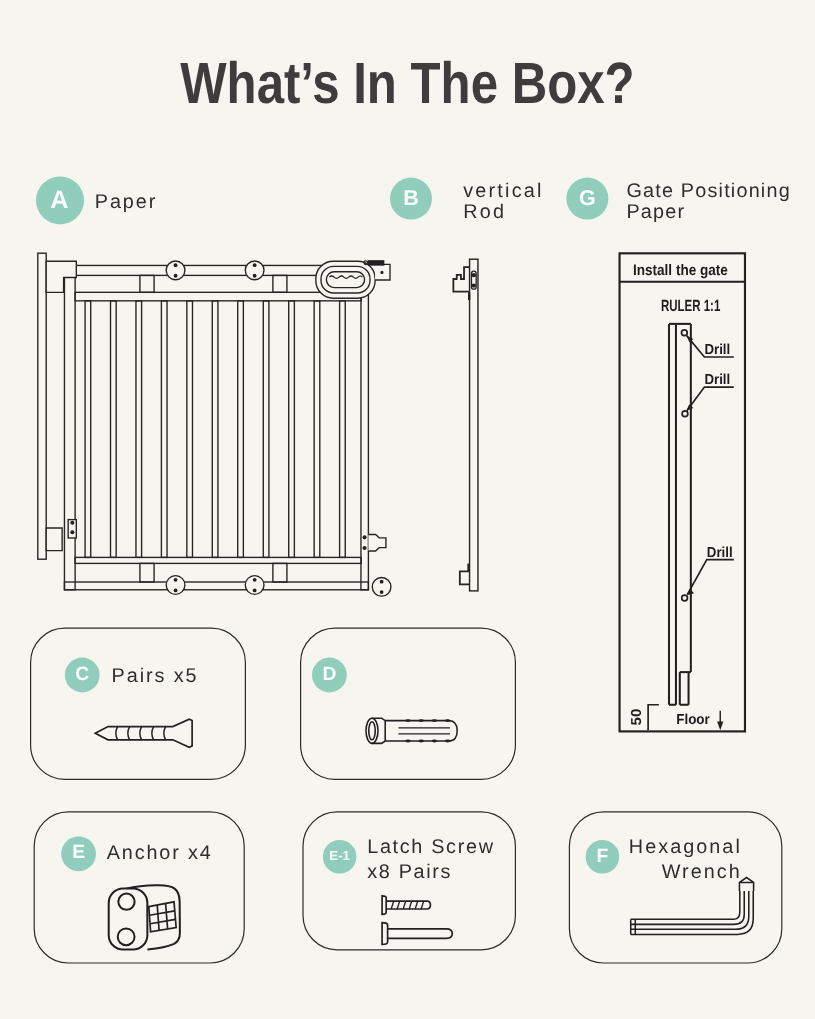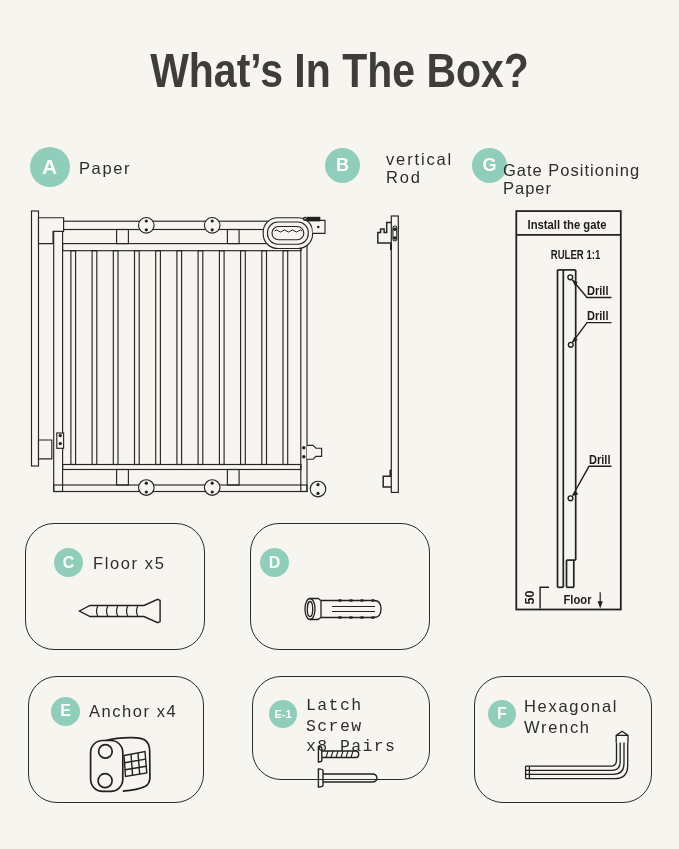--- a/index.html
+++ b/index.html
@@ -18,21 +18,21 @@
 <div class="circ" style="left:29.5px;top:146.5px;width:40px;height:40px;font-size:21px;">A</div>
 
 <div class="lbl" style="left:79px;top:159px;letter-spacing:1.6px;">Paper</div>
 
 <div class="circ" style="left:325px;top:148px;width:35px;height:35px;font-size:18px;">B</div>
 
 <div class="lbl" style="left:386px;top:149.5px;line-height:18.5px;letter-spacing:1.85px;">vertical<br>Rod</div>
 
 <div class="circ" style="left:472px;top:148px;width:35px;height:35px;font-size:18px;">G</div>
 
-<div class="lbl" style="left:503px;top:149.5px;line-height:18.5px;letter-spacing:1.0px;margin-top:11px;">Gate Positioning<br>Paper</div>
+<div class="lbl" style="left:522px;top:149.5px;line-height:18.5px;letter-spacing:1.0px;">Gate Positioning<br>Paper</div>
 
 <svg class="abs" style="left:25px;top:205px" width="310" height="295" viewBox="25 205 310 295" fill="none" stroke="#262523" stroke-width="1.15">
 
 <rect x="31.5" y="211" width="7" height="255"></rect>
 
 <rect x="53.7" y="221.2" width="8.9" height="270.3"></rect>
 
 <rect x="53.7" y="221.2" width="253.3" height="8.3"></rect>
 
 <rect x="62.6" y="243.6" width="238.4" height="7.1"></rect>
@@ -195,21 +195,21 @@
 <g>
 <line x1="600.2" y1="592.3" x2="600.2" y2="602" stroke-width="1.2"></line>
 <path d="M600.2,608.5 L597.6,601.2 H602.8 Z" fill="#222120" stroke="none"></path>
 </g>
 </svg>
 
 <div class="card" style="left:25px;top:523px;width:180px;height:127px;">
 
 <div class="circ" style="left:28px;top:24px;width:29px;height:29px;font-size:16px;">C</div>
 
-<div class="lbl" style="left:67px;top:30px;letter-spacing:1.6px;">Floor x5</div>
+<div class="lbl" style="left:67px;top:30px;letter-spacing:1.6px;">Pairs x5</div>
 
 <svg style="left:51px;top:73px" width="86" height="27" viewBox="0 0 86 27" fill="none" stroke="#222120" stroke-width="1.4">
 <path d="M2.4,14 L13,8.5 H67 L80.7,2.3 L83.1,3.4 V24.6 L80.7,25.7 L67,19.5 H13 Z"></path>
 <path d="M21,8.5 Q18,14 21,19.5 M31,8.5 Q28,14 31,19.5 M41,8.5 Q38,14 41,19.5 M51,8.5 Q48,14 51,19.5 M61,8.5 Q58,14 61,19.5" stroke-width="1.2"></path>
 </svg>
 </div>
 
 <div class="card" style="left:250px;top:523px;width:180px;height:127px;">
 
 <div class="circ" style="left:9px;top:24px;width:29px;height:29px;font-size:16px;">D</div>
@@ -245,38 +245,38 @@
 <rect x="18.6" y="5.5" width="32.2" height="50.8" rx="12" fill="#f7f5f0"></rect>
 <circle cx="33.4" cy="16.4" r="6.8"></circle>
 <circle cx="33.1" cy="45.7" r="7"></circle>
 <g stroke-width="1.4">
 <path d="M52,20.5 L73,16.5 L74.8,38 L53.5,41.5 Z"></path>
 <path d="M59,19.2 L60.6,40.4 M66,17.9 L67.7,39.2 M52.6,27.7 L73.6,24.1 M53.2,34.8 L74.2,31.2"></path>
 </g>
 </svg>
 </div>
 
-<div class="card" style="left:252px;top:676px;width:178px;height:104px;">
+<div class="card" style="left:252px;top:676px;width:178px;height:116px;">
 
 <div class="circ" style="left:16px;top:23px;width:28px;height:28px;font-size:11px;letter-spacing:0;">E-1</div>
 
-<div class="lbl" style="left:53px;top:19px;line-height:20.5px;letter-spacing:1.4px;font-family:Liberation Mono, monospace;">Latch Screw<br>x8 Pairs</div>
+<div class="lbl" style="left:53px;top:19px;line-height:20.5px;letter-spacing:1.4px;">Latch Screw<br>x8 Pairs</div>
 
 <svg style="left:64px;top:68px" width="62" height="44" viewBox="0 0 62 44" fill="none" stroke="#222120" stroke-width="1.4">
 <path d="M1.4,1.5 Q4.8,1.5 4.8,3.2 V15.3 Q4.8,17 1.4,17 Z M4.8,6 H39 Q41.7,6 41.7,9.25 Q41.7,12.5 39,12.5 H4.8"></path>
 <path d="M11,6 L9,12.5 M16,6 L14,12.5 M21,6 L19,12.5 M26,6 L24,12.5 M31,6 L29,12.5 M36,6 L34,12.5" stroke-width="1.1"></path>
 <path d="M1.4,23.9 Q6,23.9 6,25.9 V40.1 Q6,42.1 1.4,42.1 Z M6,29 H55 Q59.9,29 59.9,33 Q59.9,37 55,37 H6"></path>
 </svg>
 </div>
 
 <div class="card" style="left:474px;top:676px;width:178px;height:127px;">
 
 <div class="circ" style="left:13px;top:23px;width:28px;height:28px;font-size:16px;">F</div>
 
-<div class="lbl" style="left:49px;top:19px;line-height:20.5px;letter-spacing:1.7px;">Hexagonal<br>Wrench</div>
+<div class="lbl" style="left:49px;top:19px;line-height:20.5px;letter-spacing:1.7px;text-align:right;">Hexagonal<br>Wrench</div>
 
 <svg style="left:46px;top:52px" width="110" height="52" viewBox="0 0 110 52" fill="none" stroke="#222120" stroke-width="1.3">
 <path d="M4.6,37.1 H90 Q95.5,37.1 95.5,31 V13.5"></path>
 <path d="M4.6,49.7 H93.5 Q106.7,49.7 106.7,36.5 V13.5"></path>
 <path d="M4.6,37.1 V49.7"></path>
 <path d="M8.4,37.1 V49.7"></path>
 <path d="M4.6,41.3 H90.5 Q99.2,41.3 99.2,33 V13.5 M4.6,45.4 H92 Q103,45.4 103,34.5 V13.5"></path>
 <path d="M95.2,13.5 V6.4 L101.1,2.3 L107,6.4 V13.5 M95.2,6.4 H107"></path>
 </svg>
 </div>

